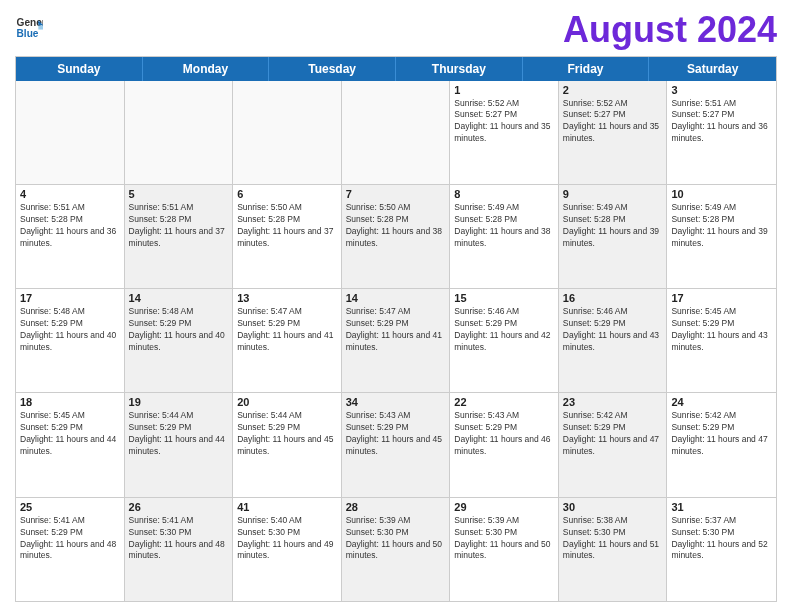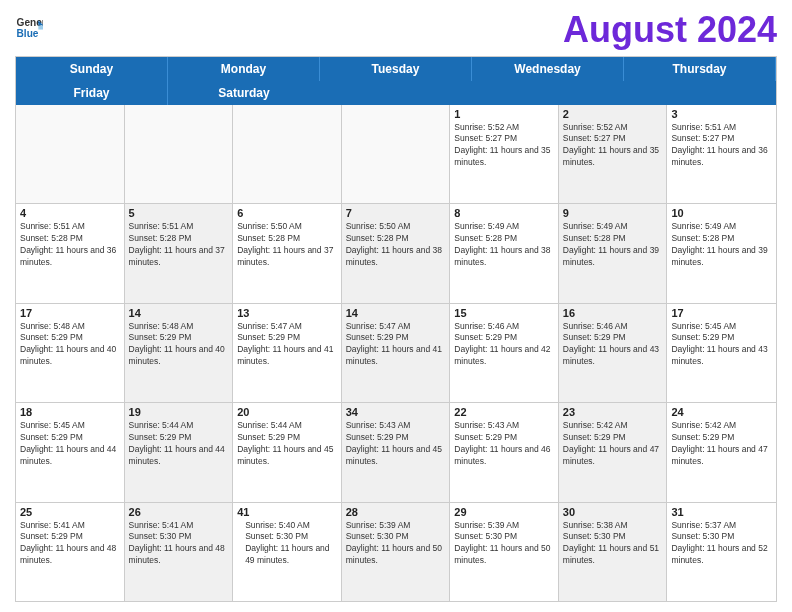--- a/index.html
+++ b/index.html
@@ -47,21 +47,21 @@
       color: #555;
     }
     .calendar {
       flex: 1;
       display: flex;
       flex-direction: column;
       border: 1px solid #ccc;
     }
     .cal-header-row {
       display: grid;
-      grid-template-columns: repeat(5, 1fr);
+      grid-template-columns: repeat(6, 1fr);
       background: #1a6db5;
     }
     .cal-header-cell {
       color: #fff;
       font-size: 12px;
       font-weight: bold;
       text-align: center;
       padding: 5px 2px;
       border-right: 1px solid #3a8dd5;
     }
@@ -125,21 +125,20 @@
     <div class="title-block">
       <div class="main-title">August 2024</div>
     </div>
   </div>
 
   <div class="calendar">
     <div class="cal-header-row" id="cal-header">
         <div class="cal-header-cell">Sunday</div>
         <div class="cal-header-cell">Monday</div>
         <div class="cal-header-cell">Tuesday</div>
-        <div class="cal-header-cell">Wednesday</div>
         <div class="cal-header-cell">Thursday</div>
         <div class="cal-header-cell">Friday</div>
         <div class="cal-header-cell">Saturday</div>
       </div>
     <div class="cal-body" id="cal-body">
         <div class="cal-week">
           <div class="cal-cell empty"></div>
           <div class="cal-cell empty"></div>
           <div class="cal-cell empty"></div>
           <div class="cal-cell empty"></div>
@@ -302,21 +301,21 @@
 Daylight: 11 hours and 48 minutes.</div>
           </div>
           <div class="cal-cell shaded">
             <div class="day-num">26</div>
             <div class="cell-info" style="white-space: pre-line;">Sunrise: 5:41 AM
 Sunset: 5:30 PM
 Daylight: 11 hours and 48 minutes.</div>
           </div>
           <div class="cal-cell">
             <div class="day-num">41</div>
-            <div class="cell-info" style="white-space: pre-line; margin-left: 8px;">Sunrise: 5:40 AM
+            <div class="cell-info" style="white-space: pre-line;">Sunrise: 5:40 AM
 Sunset: 5:30 PM
 Daylight: 11 hours and 49 minutes.</div>
           </div>
           <div class="cal-cell shaded">
             <div class="day-num">28</div>
             <div class="cell-info" style="white-space: pre-line;">Sunrise: 5:39 AM
 Sunset: 5:30 PM
 Daylight: 11 hours and 50 minutes.</div>
           </div>
           <div class="cal-cell">

